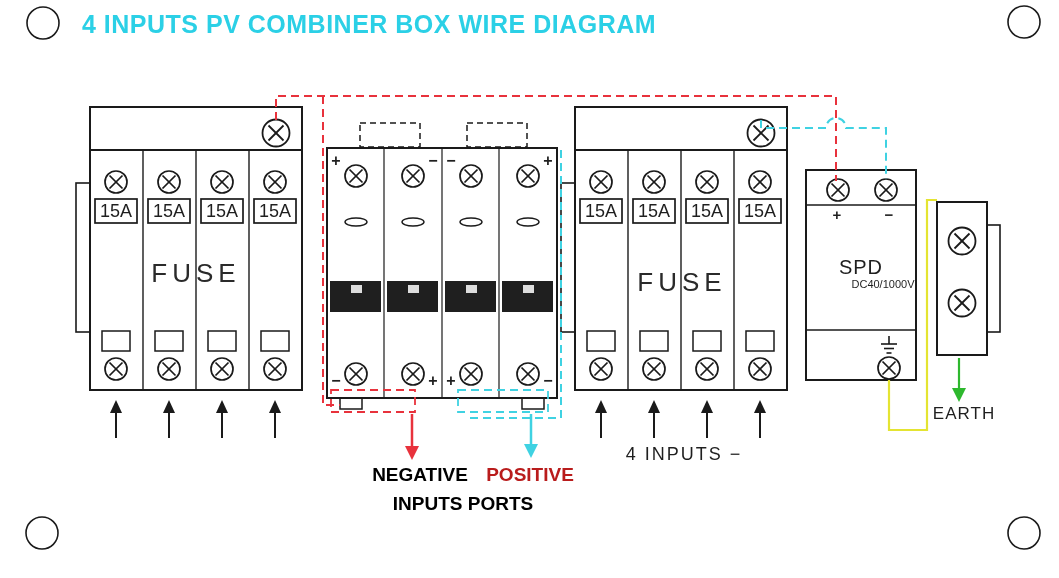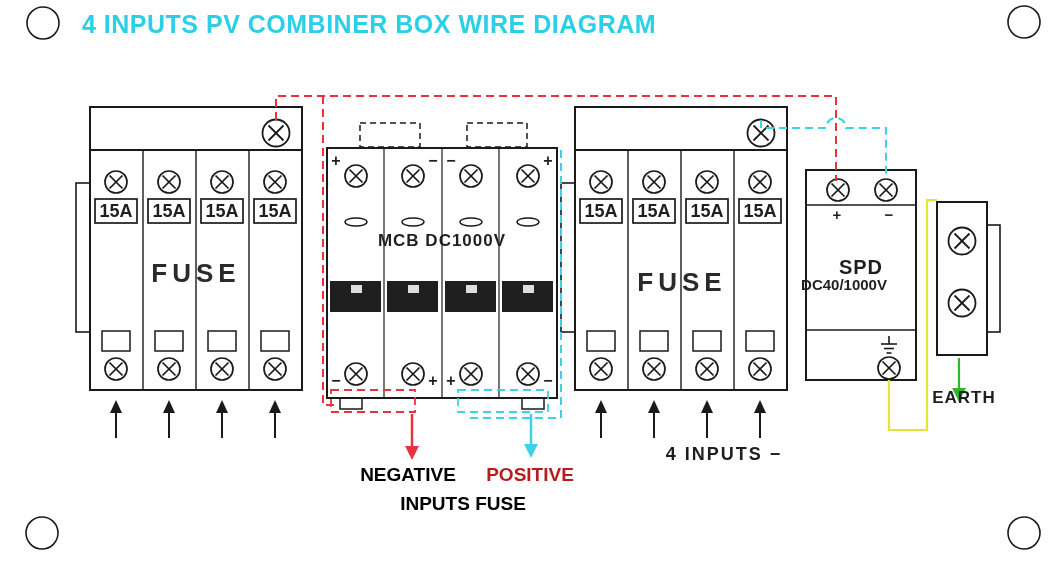--- a/index.html
+++ b/index.html
@@ -1,19 +1,19 @@
 <!DOCTYPE html>
 <html><head>
 <meta charset="utf-8">
 <style>
   html,body{margin:0;padding:0;background:#fff;}
   #stage{position:relative;width:1059px;height:578px;background:#fff;
          font-family:"Liberation Sans",sans-serif;overflow:hidden;border-radius:25px;}
   #stage > svg{position:absolute;left:0;top:0;}
-  .lbl{position:absolute;transform:translate(-50%,-50%);white-space:nowrap;color:#1f1f1f;font-weight:bold;}
+  .lbl{position:absolute;transform:translate(-50%,-50%);white-space:nowrap;color:#1f1f1f;}
   .bold{font-weight:bold;}
   #title{position:absolute;left:82px;top:10px;font-size:25px;font-weight:bold;
          color:#2bd0e6;letter-spacing:0.5px;}
 </style>
 </head>
 <body>
 
 <div id="stage">
 
 <svg width="1059" height="578" viewBox="0 0 1059 578">
@@ -200,37 +200,36 @@
 
 <div class="lbl" style="left:116px;top:211px;font-size:18px;">15A</div>
 <div class="lbl" style="left:169px;top:211px;font-size:18px;">15A</div>
 <div class="lbl" style="left:222px;top:211px;font-size:18px;">15A</div>
 <div class="lbl" style="left:275px;top:211px;font-size:18px;">15A</div>
 <div class="lbl" style="left:601px;top:211px;font-size:18px;">15A</div>
 <div class="lbl" style="left:654px;top:211px;font-size:18px;">15A</div>
 <div class="lbl" style="left:707px;top:211px;font-size:18px;">15A</div>
 <div class="lbl" style="left:760px;top:211px;font-size:18px;">15A</div>
 
-<div class="lbl" style="left:442px;top:241px;font-size:17px;letter-spacing:1px;">MCB DC1000V</div>
 
 <div class="lbl bold" style="left:336px;top:161px;font-size:16px;">+</div>
 <div class="lbl bold" style="left:433px;top:161px;font-size:16px;">−</div>
 <div class="lbl bold" style="left:451px;top:161px;font-size:16px;">−</div>
 <div class="lbl bold" style="left:548px;top:161px;font-size:16px;">+</div>
 <div class="lbl bold" style="left:336px;top:381px;font-size:16px;">−</div>
 <div class="lbl bold" style="left:433px;top:381px;font-size:16px;">+</div>
 <div class="lbl bold" style="left:451px;top:381px;font-size:16px;">+</div>
 <div class="lbl bold" style="left:548px;top:381px;font-size:16px;">−</div>
 
 <div class="lbl bold" style="left:837px;top:214px;font-size:15px;">+</div>
 <div class="lbl bold" style="left:889px;top:214px;font-size:15px;">−</div>
 <div class="lbl" style="left:861px;top:267px;font-size:20px;letter-spacing:1px;">SPD</div>
-<div class="lbl" style="left:844px;top:284px;font-size:15px;">DC40/1000V</div>
-
-<div class="lbl" style="left:684px;top:454px;font-size:18px;letter-spacing:2px;margin-left:40px;">4 INPUTS −</div>
-
-<div class="lbl bold" style="left:408px;top:475px;font-size:19px;color:#000;">NEGATIVE</div>
+<div class="lbl" style="left:883px;top:284px;font-size:11px;">DC40/1000V</div>
+
+<div class="lbl" style="left:684px;top:454px;font-size:18px;letter-spacing:2px;">4 INPUTS −</div>
+
+<div class="lbl bold" style="left:420px;top:475px;font-size:19px;color:#000;">NEGATIVE</div>
 <div class="lbl bold" style="left:530px;top:475px;font-size:19px;color:#b91c1c;">POSITIVE</div>
-<div class="lbl bold" style="left:463px;top:504px;font-size:19px;color:#000;">INPUTS FUSE</div>
-
-<div class="lbl" style="left:964px;top:398px;font-size:17px;letter-spacing:1px;">EARTH</div>
+<div class="lbl bold" style="left:463px;top:504px;font-size:19px;color:#000;">INPUTS PORTS</div>
+
+<div class="lbl" style="left:964px;top:414px;font-size:17px;letter-spacing:1px;">EARTH</div>
 
 </div>
 
 </body></html>

